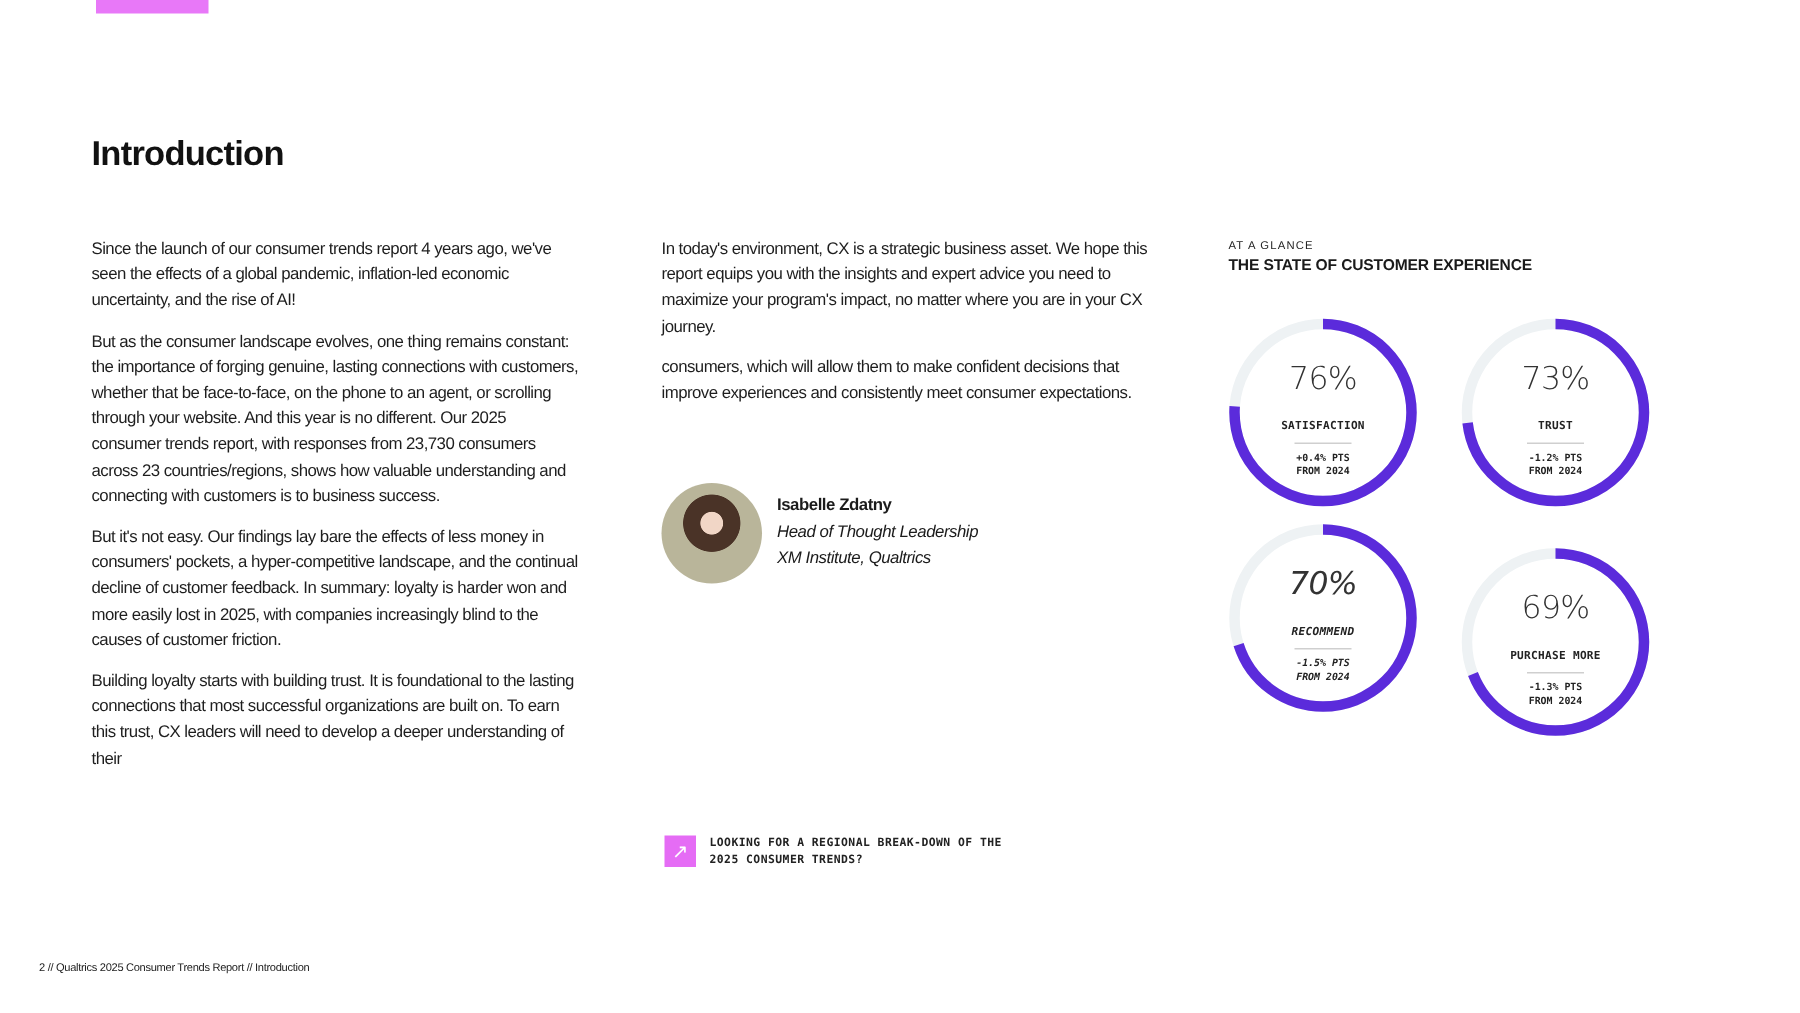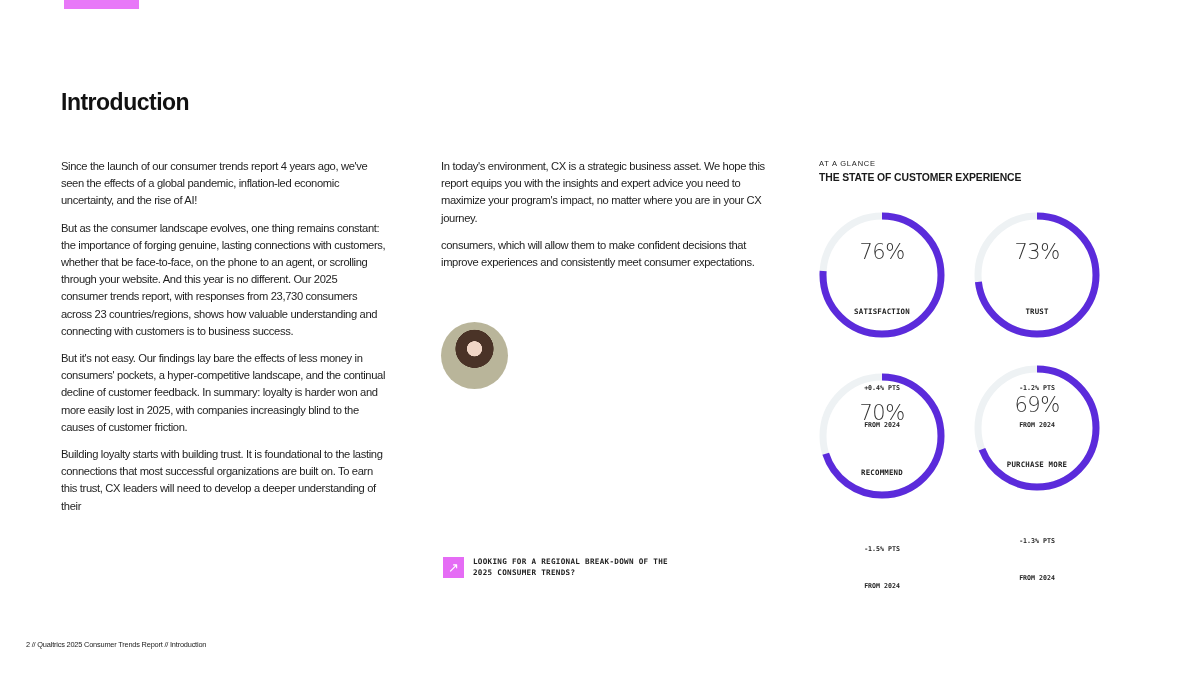--- a/index.html
+++ b/index.html
@@ -26,21 +26,21 @@
   .cta-text { margin-left: 9px; font-family: "DejaVu Sans Mono", monospace; font-size: 7.6px;
               line-height: 11px; letter-spacing: 0.3px; font-weight: bold; color: #222; width: 210px; }
 
   .glance { position: absolute; left: 819px; top: 159px; }
   .glance-eyebrow { font-size: 7.5px; font-weight: normal; letter-spacing: 0.8px; color: #222; }
   .glance-title { font-size: 10.4px; font-weight: bold; letter-spacing: -0.1px; margin-top: 4px; color: #1a1a1a; }
 
   .ring { position: absolute; width: 128px; height: 128px; }
   .ring svg { position: absolute; left: 0; top: 0; }
   .ring-inner { position: absolute; left: 0; top: 0; width: 128px; height: 128px; display: flex;
-                flex-direction: column; align-items: center; justify-content: flex-start; text-align: center; gap: 28px; }
+                flex-direction: column; align-items: center; justify-content: flex-start; text-align: center; }
   .ring-value { font-family: "DejaVu Sans", sans-serif; font-weight: 300; font-size: 21px; color: #333;
                 margin-top: 30px; letter-spacing: -0.5px; line-height: 22px; }
   .ring-label { font-family: "DejaVu Sans Mono", monospace; font-size: 7.4px; font-weight: bold; color: #222;
                 letter-spacing: 0.2px; margin-top: 16px; }
   .ring-divider { width: 38px; height: 1px; background: #cfcfcf; margin: 7px 0 5px 0; }
   .ring-delta { font-family: "DejaVu Sans Mono", monospace; font-size: 6.6px; font-weight: bold; color: #222;
                 line-height: 9px; }
 
   .footer { position: absolute; left: 26px; top: 640px; font-size: 7.4px; letter-spacing: -0.2px; color: #222; }
 </style>
@@ -58,20 +58,25 @@
   <p>Building loyalty starts with building trust. It is foundational to the lasting connections that most successful organizations are built on. To earn this trust, CX leaders will need to develop a deeper understanding of their</p>
 </div>
 
 <div class="col col-2">
   <p>In today's environment, CX is a strategic business asset. We hope this report equips you with the insights and expert advice you need to maximize your program's impact, no matter where you are in your CX journey.</p>
   <p>consumers, which will allow them to make confident decisions that improve experiences and consistently meet consumer expectations.</p>
 </div>
 
 <div class="author">
   <div class="avatar"></div>
+  <div class="author-text">
+    <div class="author-name">Isabelle Zdatny</div>
+    <div class="author-role">Head of Thought Leadership</div>
+    <div class="author-org">XM Institute, Qualtrics</div>
+  </div>
 </div>
 
 <div class="cta">
   <div class="cta-icon">↗</div>
   <div class="cta-text">LOOKING FOR A REGIONAL BREAK-DOWN OF THE 2025 CONSUMER TRENDS?</div>
 </div>
 
 <div class="glance">
   <div class="glance-eyebrow">AT A GLANCE</div>
   <div class="glance-title">THE STATE OF CUSTOMER EXPERIENCE</div>
@@ -98,21 +103,21 @@
   </svg>
   <div class="ring-inner">
     <div class="ring-value">73%</div>
     <div class="ring-label">TRUST</div>
     <div class="ring-divider"></div>
     <div class="ring-delta">-1.2% PTS</div>
     <div class="ring-delta">FROM 2024</div>
   </div>
 </div>
 
-<div class="ring" style="left:818px; top:372px;">
+<div class="ring" style="left:818px; top:348px;font-style:italic;">
   <svg width="128" height="128">
     <circle cx="64" cy="64" r="59" fill="none" stroke="#EEF2F4" stroke-width="7"></circle>
     <circle class="arc" cx="64" cy="64" r="59" fill="none" stroke="#5B2BDB" stroke-width="7" transform="rotate(-90 64 64)" stroke-dasharray="259.49555318651693 370.7079331235956"></circle>
   </svg>
   <div class="ring-inner">
     <div class="ring-value">70%</div>
     <div class="ring-label">RECOMMEND</div>
     <div class="ring-divider"></div>
     <div class="ring-delta">-1.5% PTS</div>
     <div class="ring-delta">FROM 2024</div>

